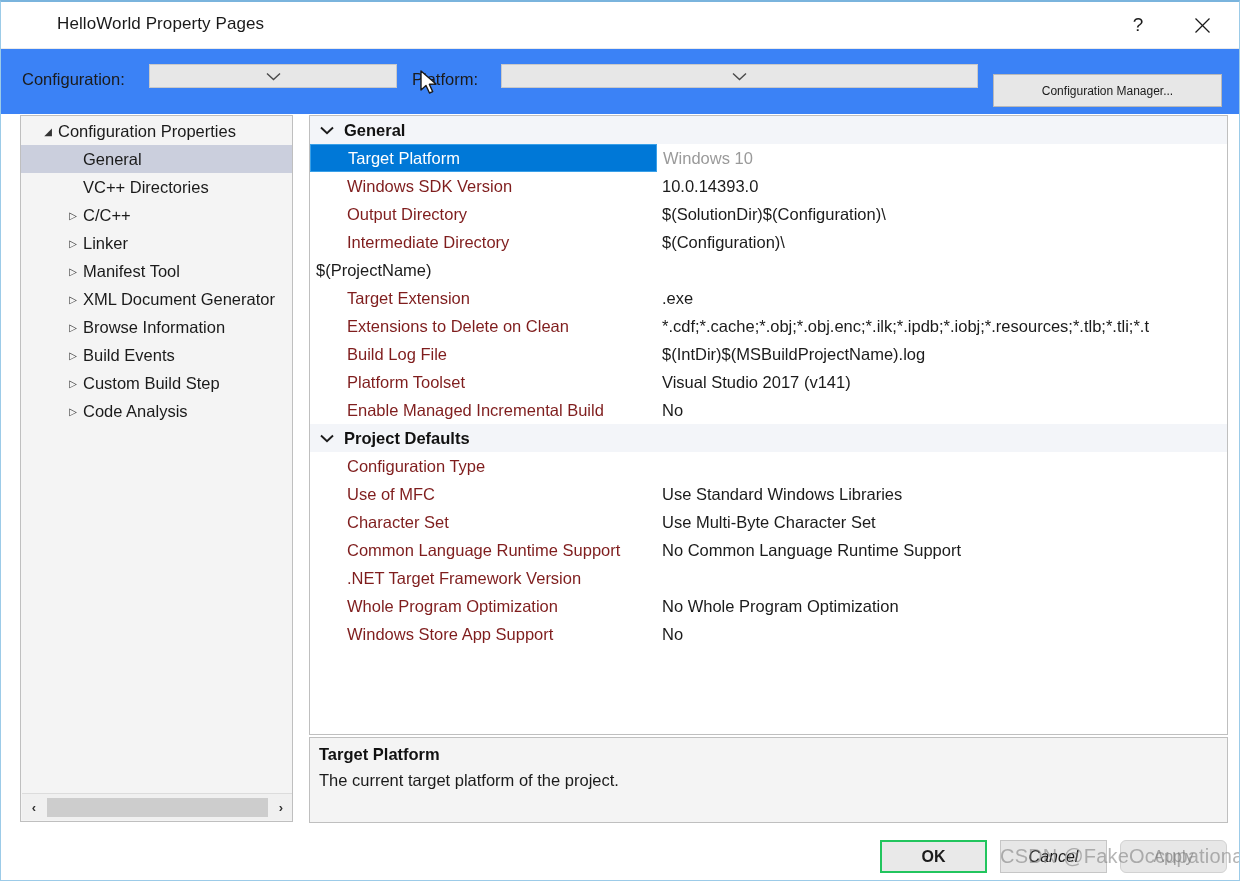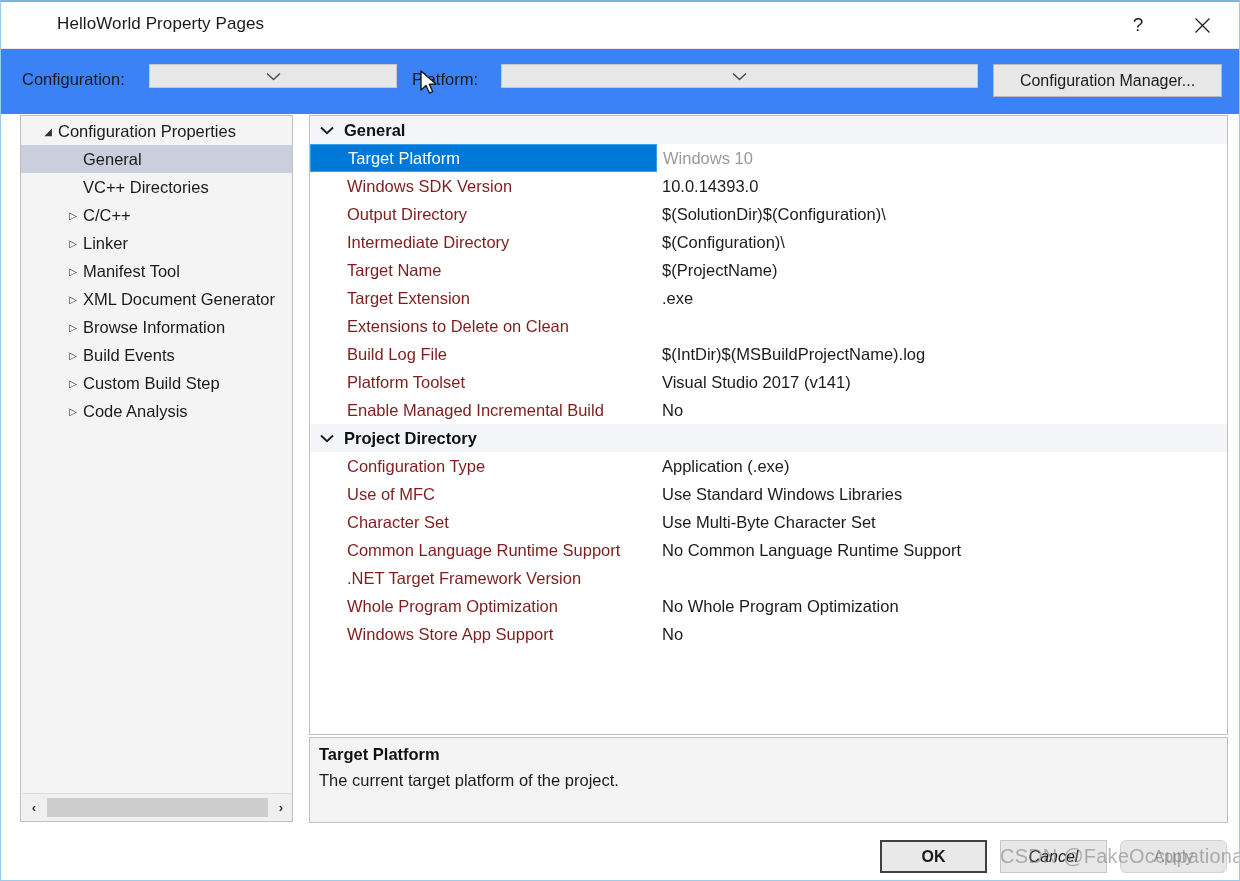--- a/index.html
+++ b/index.html
@@ -77,25 +77,25 @@
     flex: 1;
   }
   .combo .chev {
     width: 30px; height: 100%;
     display: flex; align-items: center; justify-content: center;
   }
   #combo-configuration { left: 148px; width: 248px; }
   #combo-platform { left: 500px; width: 477px; }
 
   #configuration-manager-btn {
-    position: absolute; left: 992px; top: 15px;
+    position: absolute; left: 992px; top: 25px;
     width: 229px; height: 33px;
     background: #e7e7e7;
     border: 1px solid #b9b9b9;
-    font-size: 16px; color: #1b1b1b;
+    font-size: 12px; color: #1b1b1b;
     display: flex; align-items: center; justify-content: center;
     cursor: default;
     white-space: nowrap;
   }
 
   
   #tree-panel {
     position: absolute; left: 19px; top: 113px;
     width: 273px; height: 707px;
     background: #f4f4f4;
@@ -234,21 +234,21 @@
     display: flex; align-items: center; justify-content: center;
     font-size: 16px;
     background: #e7e7e7;
     border: 1px solid #c6c6c6;
     color: #1b1b1b;
     cursor: default;
     white-space: nowrap;
   }
   #ok-button {
     left: 879px; width: 107px;
-    border: 2px solid #404040;
+    border: 2px solid #22c55e;
     background: #e9e9e9;
     font-weight: bold;
   }
   #cancel-button { left: 999px; width: 107px; font-style: italic; }
   #apply-button { left: 1119px; width: 107px; color: #a0a0a0; background: #e7e7e7; border-color: #d2d2d2; border-radius: 6px; }
 
   
   #watermark {
     position: absolute; left: 999px; top: 843px;
     font-size: 20px;
@@ -386,53 +386,52 @@
         </div>
         <div class="grid-row">
           <span class="cell-name">Output Directory</span>
           <span class="cell-value">$(SolutionDir)$(Configuration)\</span>
         </div>
         <div class="grid-row">
           <span class="cell-name">Intermediate Directory</span>
           <span class="cell-value">$(Configuration)\</span>
         </div>
         <div class="grid-row">
-          <span class="cell-name">Target Name</span>
           <span class="cell-value">$(ProjectName)</span>
         </div>
         <div class="grid-row">
           <span class="cell-name">Target Extension</span>
           <span class="cell-value">.exe</span>
         </div>
         <div class="grid-row">
           <span class="cell-name">Extensions to Delete on Clean</span>
+          <span class="cell-value">*.cdf;*.cache;*.obj;*.obj.enc;*.ilk;*.ipdb;*.iobj;*.resources;*.tlb;*.tli;*.t</span>
         </div>
         <div class="grid-row">
           <span class="cell-name">Build Log File</span>
           <span class="cell-value">$(IntDir)$(MSBuildProjectName).log</span>
         </div>
         <div class="grid-row">
           <span class="cell-name">Platform Toolset</span>
           <span class="cell-value bold">Visual Studio 2017 (v141)</span>
         </div>
         <div class="grid-row">
           <span class="cell-name">Enable Managed Incremental Build</span>
           <span class="cell-value">No</span>
         </div>
         <div class="grid-group">
           <span class="grp-chevron">
             <svg width="14" height="9" viewBox="0 0 14 9">
               <polyline points="1,1.5 7,7.2 13,1.5" fill="none" stroke="#1b1b1b" stroke-width="1.9"></polyline>
             </svg>
           </span>
-          <span class="grp-label">Project Directory</span>
+          <span class="grp-label">Project Defaults</span>
         </div>
         <div class="grid-row">
           <span class="cell-name">Configuration Type</span>
-          <span class="cell-value bold">Application (.exe)</span>
         </div>
         <div class="grid-row">
           <span class="cell-name">Use of MFC</span>
           <span class="cell-value">Use Standard Windows Libraries</span>
         </div>
         <div class="grid-row">
           <span class="cell-name">Character Set</span>
           <span class="cell-value bold">Use Multi-Byte Character Set</span>
         </div>
         <div class="grid-row">

